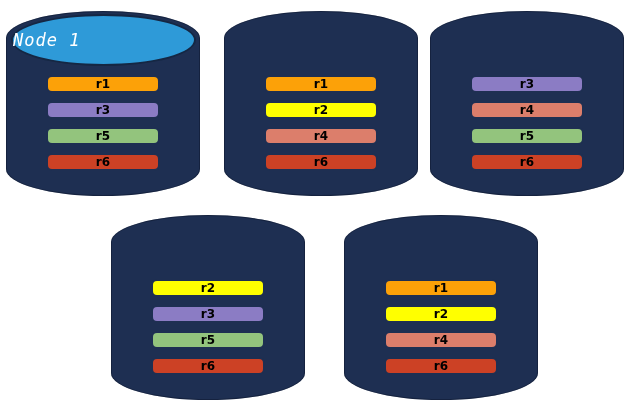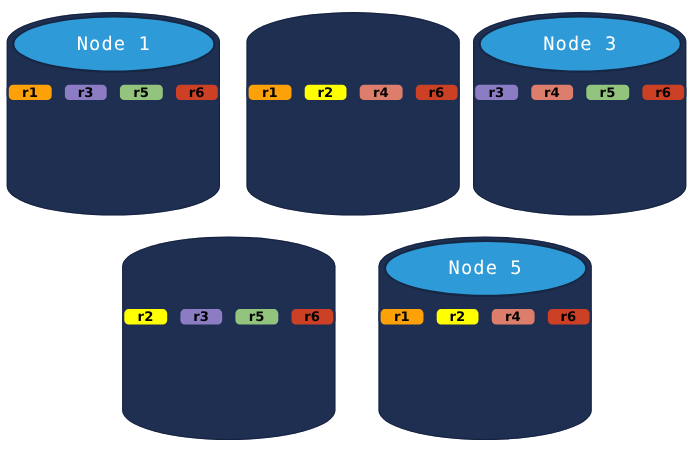--- a/index.html
+++ b/index.html
@@ -31,36 +31,37 @@
     position: absolute;
     left: 5px;
     right: 4px;
     top: 3px;
     height: 48px;
     background: var(--cyl-top, #2E9AD8);
     border: 2px solid var(--cyl-outline, #152743);
     border-radius: 50%;
     display: flex;
     align-items: center;
-    justify-content: center;
+    justify-content: flex-start;
+    font-style: italic;
   }
   .node-label {
     color: var(--label-text, #ffffff);
     font-family: "DejaVu Sans Mono", monospace;
     font-size: 17px;
     letter-spacing: 1px;
     white-space: pre;
   }
   .bars {
     position: absolute;
     left: 0;
     right: 0;
     top: 64px;
     display: flex;
-    flex-direction: row;
+    flex-direction: column;
     align-items: center;
     gap: 8px;
   }
   .bar {
     width: 110px;
     height: 14px;
     border: 2px solid var(--bar-border, #1E2F52);
     border-radius: 6px;
     display: flex;
     align-items: center;
@@ -109,23 +110,20 @@
         <div class="bar" style="background: rgb(220, 126, 107);">
           <span class="bar-label">r4</span>
         </div>
         <div class="bar" style="background: rgb(204, 65, 37);">
           <span class="bar-label">r6</span>
         </div>
       </div>
     </div>
     <div class="node" style="left: 430px; top: 11px;">
       <div class="cyl-body"></div>
-      <div class="cyl-top">
-        <span class="node-label">Node 3</span>
-      </div>
       <div class="bars">
         <div class="bar" style="background: rgb(139, 124, 196);">
           <span class="bar-label">r3</span>
         </div>
         <div class="bar" style="background: rgb(220, 126, 107);">
           <span class="bar-label">r4</span>
         </div>
         <div class="bar" style="background: rgb(147, 196, 125);">
           <span class="bar-label">r5</span>
         </div>
@@ -146,23 +144,20 @@
         <div class="bar" style="background: rgb(147, 196, 125);">
           <span class="bar-label">r5</span>
         </div>
         <div class="bar" style="background: rgb(204, 65, 37);">
           <span class="bar-label">r6</span>
         </div>
       </div>
     </div>
     <div class="node" style="left: 344px; top: 215px;">
       <div class="cyl-body"></div>
-      <div class="cyl-top">
-        <span class="node-label">Node 5</span>
-      </div>
       <div class="bars">
         <div class="bar" style="background: rgb(252, 161, 8);">
           <span class="bar-label">r1</span>
         </div>
         <div class="bar" style="background: rgb(255, 255, 0);">
           <span class="bar-label">r2</span>
         </div>
         <div class="bar" style="background: rgb(220, 126, 107);">
           <span class="bar-label">r4</span>
         </div>

